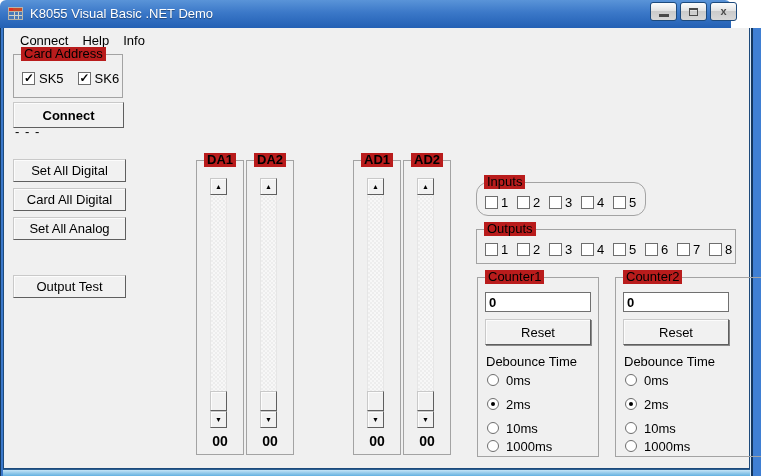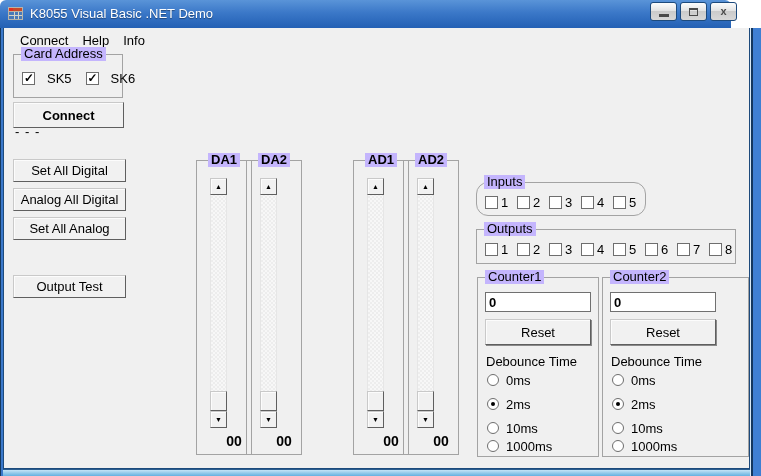--- a/index.html
+++ b/index.html
@@ -33,53 +33,53 @@
   
   .menubar { position:absolute; left:0; top:0; width:100%; height:24px;
     display:flex; align-items:center; padding-left:9px; }
   .menu-item { padding:3px 7px; }
 
   
   .btn3d { background:#f1f1f1; border:1px solid; border-color:#c9c9c9 #5f5f5f #5f5f5f #c9c9c9;
     box-shadow:inset 1px 1px 0 #fcfcfc; display:flex; align-items:center; justify-content:center;
     font-size:13px; cursor:default; }
   .groupbox { position:absolute; border:1px solid #a3a3a3; }
-  .legend { position:absolute; top:-8px; left:7px; background:#c4b5fd; padding:0 3px;
+  .legend { position:absolute; top:-8px; left:7px; background:#b91c1c; padding:0 3px;
     line-height:14px; white-space:nowrap; }
   .checkbox { width:13px; height:13px; background:#fff; border:1px solid #6e6e6e;
     position:relative; flex:0 0 13px; }
   .checkbox.on::after { content:"✓"; position:absolute; left:1px; top:-2px;
     font-size:12px; font-weight:bold; color:#000; }
   .radio { width:12px; height:12px; border-radius:50%; background:#fff;
     border:1px solid #6e6e6e; position:relative; flex:0 0 12px; }
   .radio.on::after { content:""; position:absolute; left:3px; top:3px; width:4px; height:4px;
     border-radius:50%; background:#000; }
-  .cb-cell { display:flex; align-items:center; gap:12px; }
+  .cb-cell { display:flex; align-items:center; gap:4px; }
 
   
   .card-group { left:9px; top:26px; width:110px; height:44px; }
   .card-row { position:absolute; left:8px; top:16px; display:flex; gap:14px; }
   .connect-btn { position:absolute; left:9px; top:74px; width:111px; height:26px; font-weight:bold; }
   .status-text { position:absolute; left:11px; top:96px; letter-spacing:1px; }
   .action-btn { position:absolute; left:9px; width:113px; height:23px; }
 
   
-  .slider-group { top:132px; width:56px; height:295px; }
+  .slider-group { top:132px; width:48px; height:295px; }
   .slider-group .legend { font-weight:bold; left:50%; transform:translateX(-50%); }
   .scrollbar { position:absolute; left:13px; top:17px; width:17px; height:250px;
     background:#f7f7f7;
     background-image:linear-gradient(45deg,#ededed 25%,transparent 25%,transparent 75%,#ededed 75%),
       linear-gradient(45deg,#ededed 25%,transparent 25%,transparent 75%,#ededed 75%);
     background-size:4px 4px; background-position:0 0,2px 2px;
     border-left:1px solid #e6e6e6; border-right:1px solid #e6e6e6; }
   .sb-btn { position:absolute; left:-1px; width:17px; height:17px; font-size:7px; color:#000; }
   .sb-up { top:0; }
   .sb-down { bottom:0; }
   .sb-thumb { position:absolute; left:-1px; bottom:17px; width:17px; height:20px; }
-  .slider-value { position:absolute; left:10px; bottom:5px; width:100%; text-align:center;
+  .slider-value { position:absolute; left:0; bottom:5px; width:100%; text-align:center;
     font-weight:bold; font-size:14px; }
 
   
   .inputs-group { left:472px; top:154px; width:170px; height:34px;border-radius:12px; }
   .outputs-group { left:472px; top:201px; width:260px; height:35px; }
   .io-row { position:absolute; left:8px; top:12px; display:flex; }
   .io-row .cb-cell { width:32px; gap:3px; }
 
   
   .counter-group { top:249px; width:122px; height:180px; }
@@ -142,21 +142,21 @@
           <span class="checkbox on"></span>
           <span>SK6</span>
         </span>
       </div>
     </div>
 
     <div class="btn3d connect-btn">Connect</div>
     <div class="status-text">- - -</div>
 
     <div class="btn3d action-btn" style="top:131px">Set All Digital</div>
-    <div class="btn3d action-btn" style="top:160px">Analog All Digital</div>
+    <div class="btn3d action-btn" style="top:160px">Card All Digital</div>
     <div class="btn3d action-btn" style="top:189px">Set All Analog</div>
     <div class="btn3d action-btn" style="top:247px">Output Test</div>
 
     <div class="groupbox slider-group" style="left:192px">
       <span class="legend">DA1</span>
       <div class="scrollbar">
         <div class="btn3d sb-btn sb-up">▲</div>
         <div class="btn3d sb-thumb"></div>
         <div class="btn3d sb-btn sb-down">▼</div>
       </div>
@@ -270,21 +270,21 @@
       <div class="radio-row" style="top:143px">
           <span class="radio"></span>
           <span>10ms</span>
         </div>
       <div class="radio-row" style="top:161px">
           <span class="radio"></span>
           <span>1000ms</span>
         </div>
     </div>
 
-    <div class="groupbox counter-group" style="left:598px; width:147px">
+    <div class="groupbox counter-group" style="left:611px; width:147px">
       <span class="legend">Counter2</span>
       <div class="counter-value">0</div>
       <div class="btn3d reset-btn">Reset</div>
       <div class="debounce-title">Debounce Time</div>
       <div class="radio-row" style="top:95px">
           <span class="radio"></span>
           <span>0ms</span>
         </div>
       <div class="radio-row" style="top:119px">
           <span class="radio on"></span>

